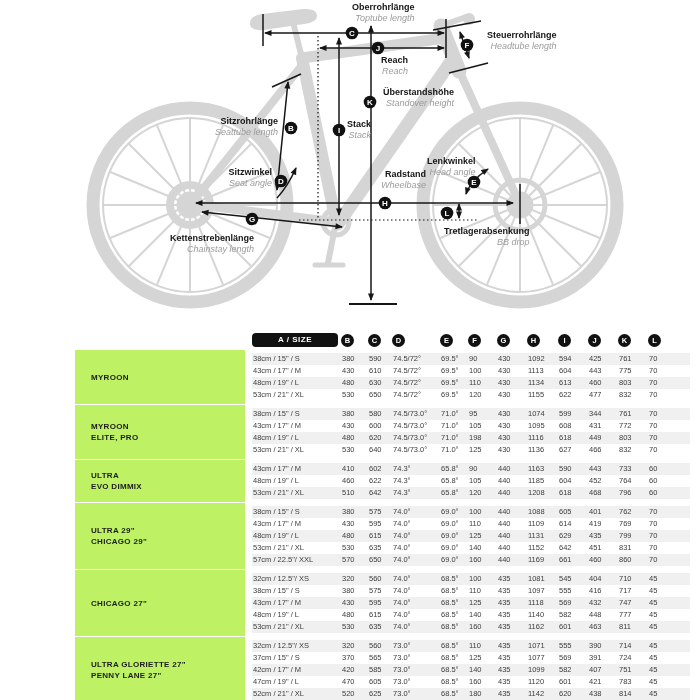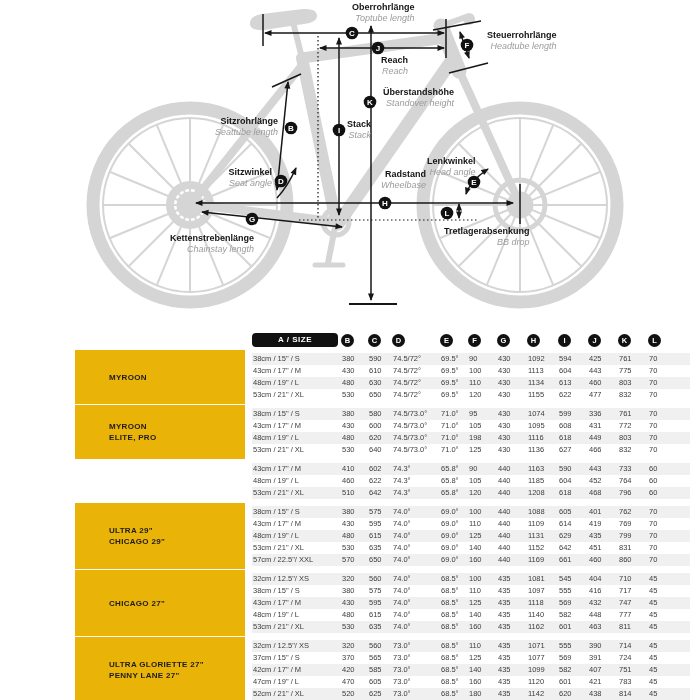--- a/index.html
+++ b/index.html
@@ -14,22 +14,22 @@
   .ra{text-align:right;}
   
   .spec-table{position:absolute;left:75px;top:332px;width:615px;font-size:7.5px;color:#3c3c3c;}
   .thead{display:grid;grid-template-columns:177px 89px 27px 24px 48px 28px 29px 30px 31px 30px 30px 30px 42px;
          align-items:center;height:16px;margin-bottom:5px;}
   .pill{width:86px;height:14px;border-radius:4px;background:#111;color:#fff;
         font-size:8px;font-weight:bold;text-align:center;line-height:14px;letter-spacing:.5px;}
   .badge{display:inline-block;width:13px;height:13px;border-radius:50%;background:#111;color:#fff;
          font-size:7.5px;font-weight:bold;text-align:center;line-height:13px;}
   .group{position:relative;margin-bottom:7px;}
-  .gbox{position:absolute;left:0;top:-3px;bottom:-3px;width:170px;background:#eab308;
-        display:flex;flex-direction:column;justify-content:center;padding-left:34px;box-sizing:border-box;}
+  .gbox{position:absolute;left:0;top:-3px;bottom:-3px;width:170px;background:#bef264;
+        display:flex;flex-direction:column;justify-content:center;padding-left:16px;box-sizing:border-box;}
   .gname{font-size:8px;font-weight:bold;color:#1c1c1c;letter-spacing:.3px;line-height:11px;}
   .rows{margin-left:177px;width:438px;}
   .row{display:grid;grid-template-columns:89px 27px 24px 48px 28px 29px 30px 31px 30px 30px 30px 42px;
        height:12px;line-height:12px;}
   .row.stripe{background:#f0f0f0;}
   .cell{padding-left:1px;white-space:nowrap;overflow:visible;}
 </style>
 </head>
 <body>
 
@@ -288,21 +288,21 @@
             <div class="row stripe">
               <div class="cell size">38cm / 15" / S</div>
               <div class="cell">380</div>
               <div class="cell">580</div>
               <div class="cell">74.5/73.0°</div>
               <div class="cell">71.0°</div>
               <div class="cell">95</div>
               <div class="cell">430</div>
               <div class="cell">1074</div>
               <div class="cell">599</div>
-              <div class="cell">336</div>
+              <div class="cell">344</div>
               <div class="cell">761</div>
               <div class="cell">70</div>
             </div>
             <div class="row">
               <div class="cell size">43cm / 17" / M</div>
               <div class="cell">430</div>
               <div class="cell">600</div>
               <div class="cell">74.5/73.0°</div>
               <div class="cell">71.0°</div>
               <div class="cell">105</div>
@@ -337,20 +337,24 @@
               <div class="cell">430</div>
               <div class="cell">1136</div>
               <div class="cell">627</div>
               <div class="cell">466</div>
               <div class="cell">832</div>
               <div class="cell">70</div>
             </div>
           </div>
         </div>
         <div class="group">
+          <div class="gbox">
+            <div class="gname">ULTRA</div>
+            <div class="gname">EVO DIMMIX</div>
+          </div>
           <div class="rows">
             <div class="row stripe">
               <div class="cell size">43cm / 17" / M</div>
               <div class="cell">410</div>
               <div class="cell">602</div>
               <div class="cell">74.3°</div>
               <div class="cell">65.8°</div>
               <div class="cell">90</div>
               <div class="cell">440</div>
               <div class="cell">1163</div>

